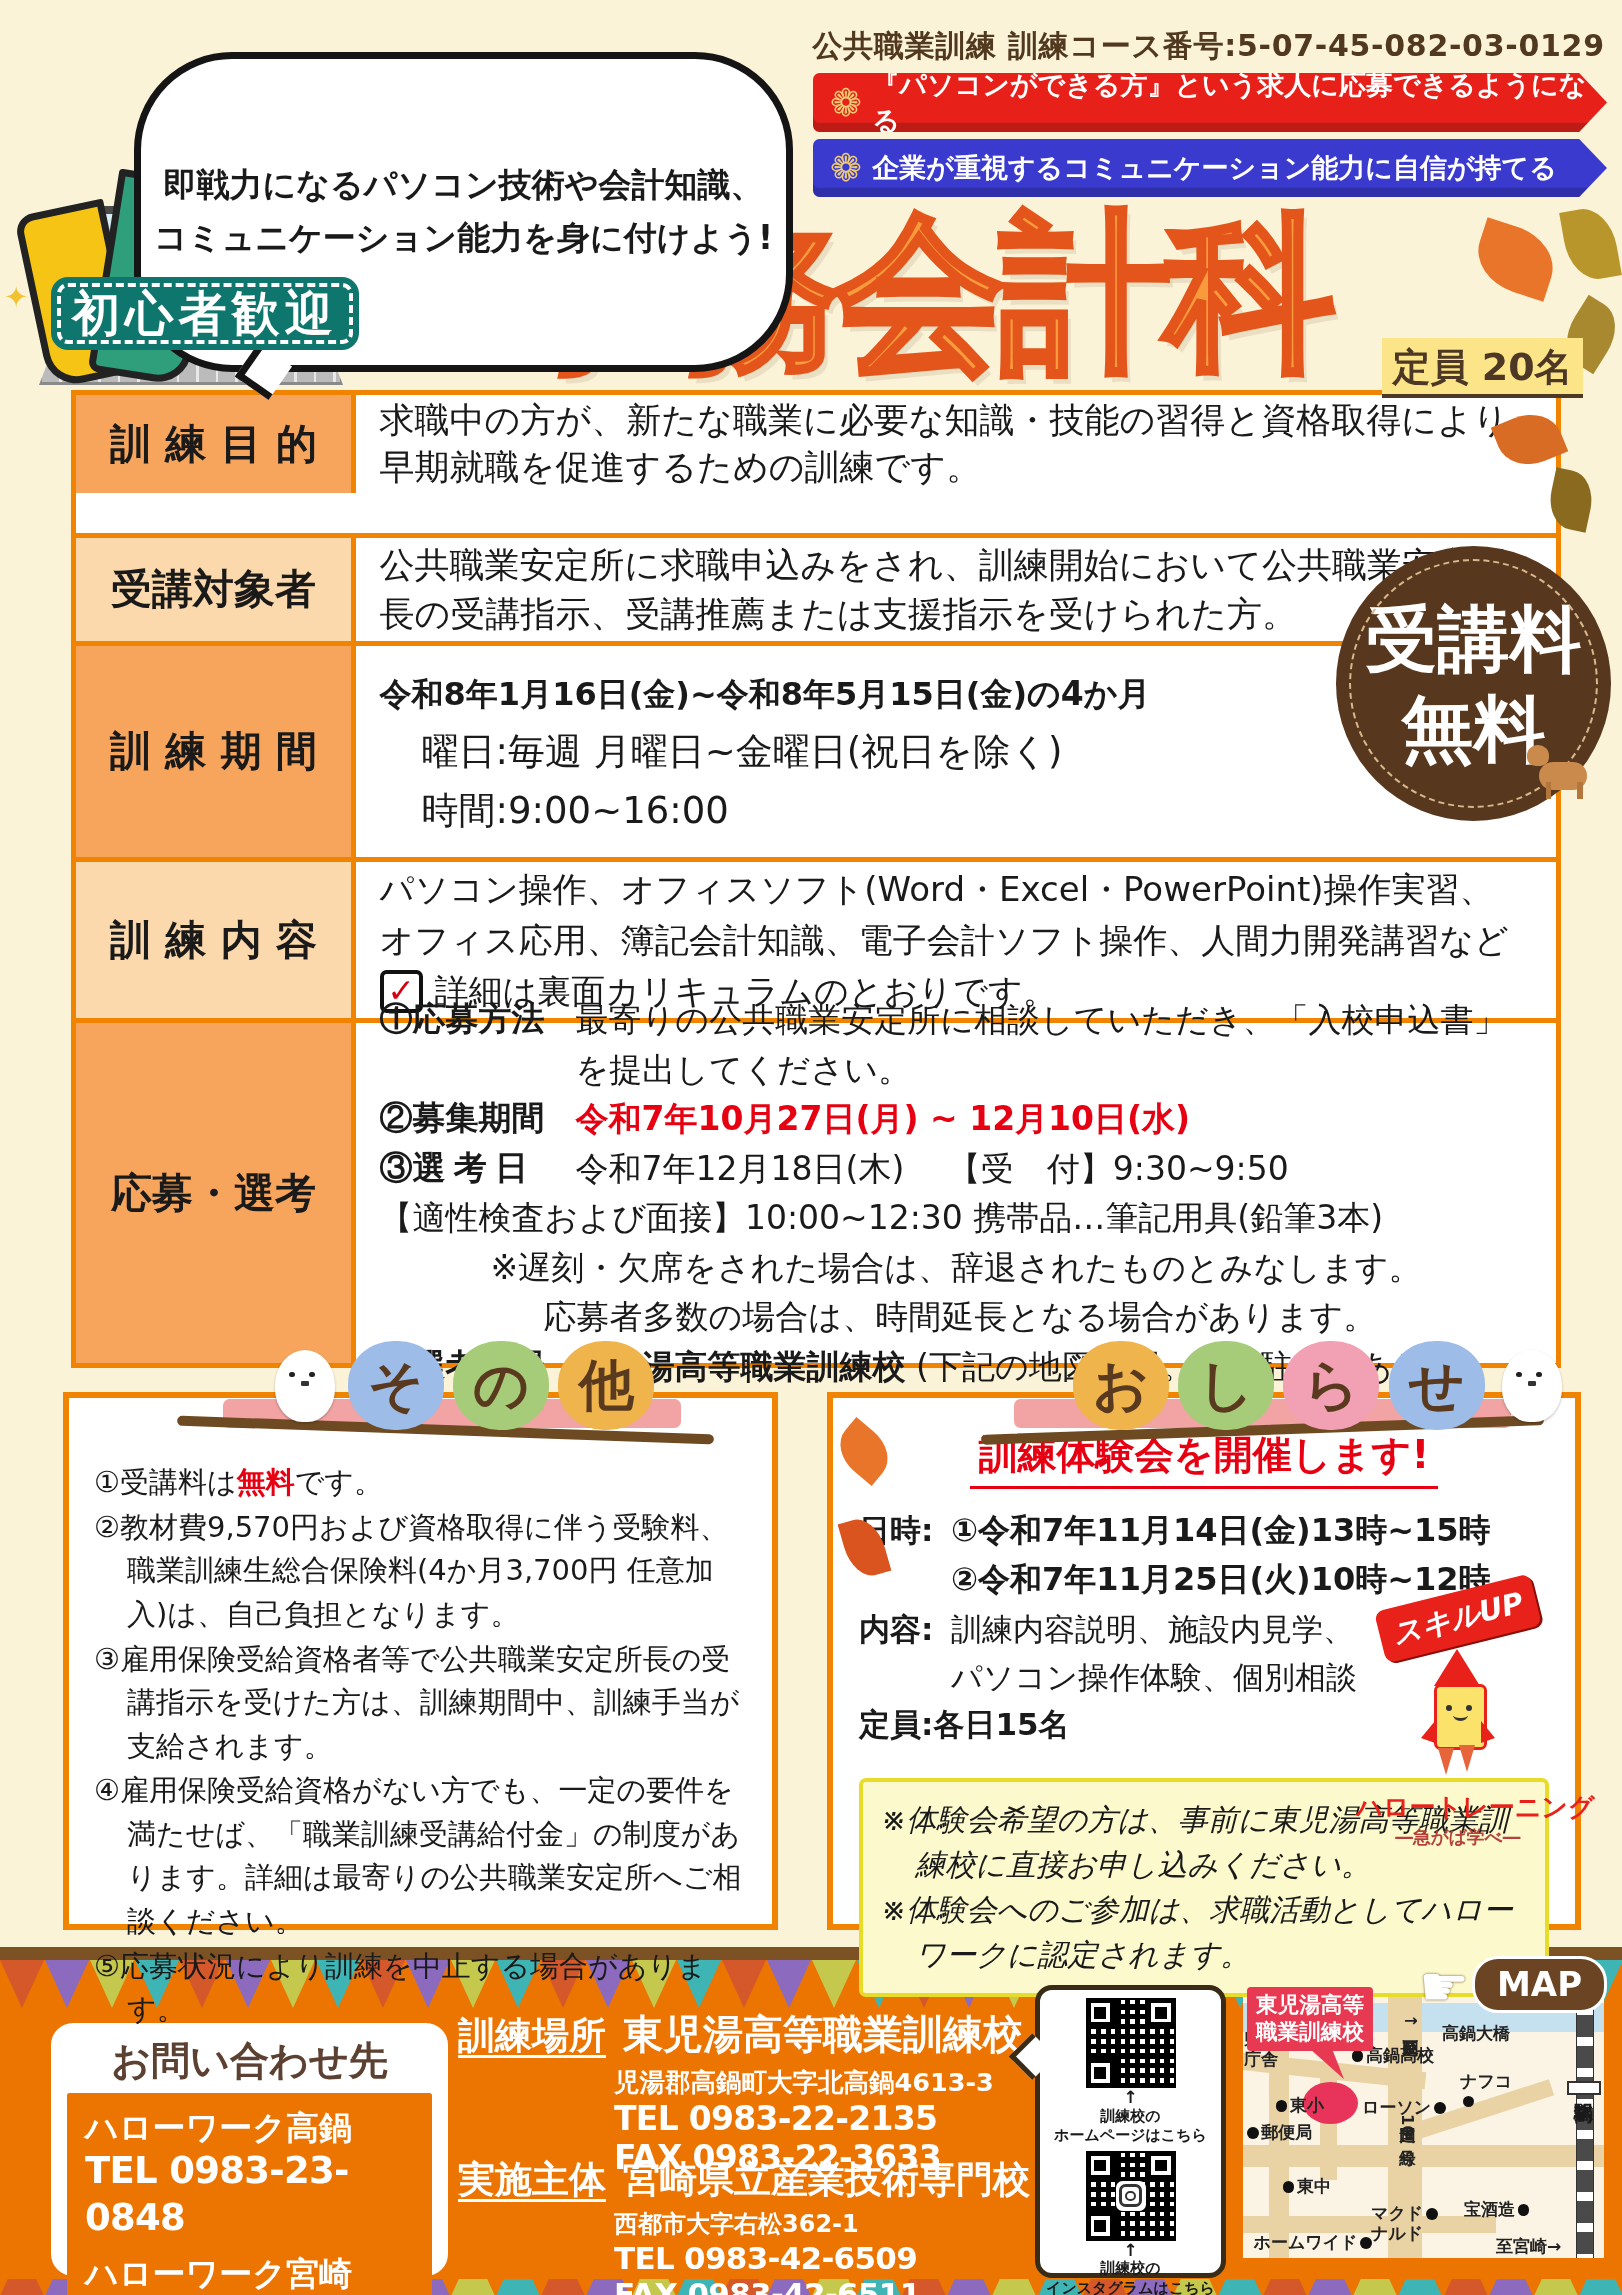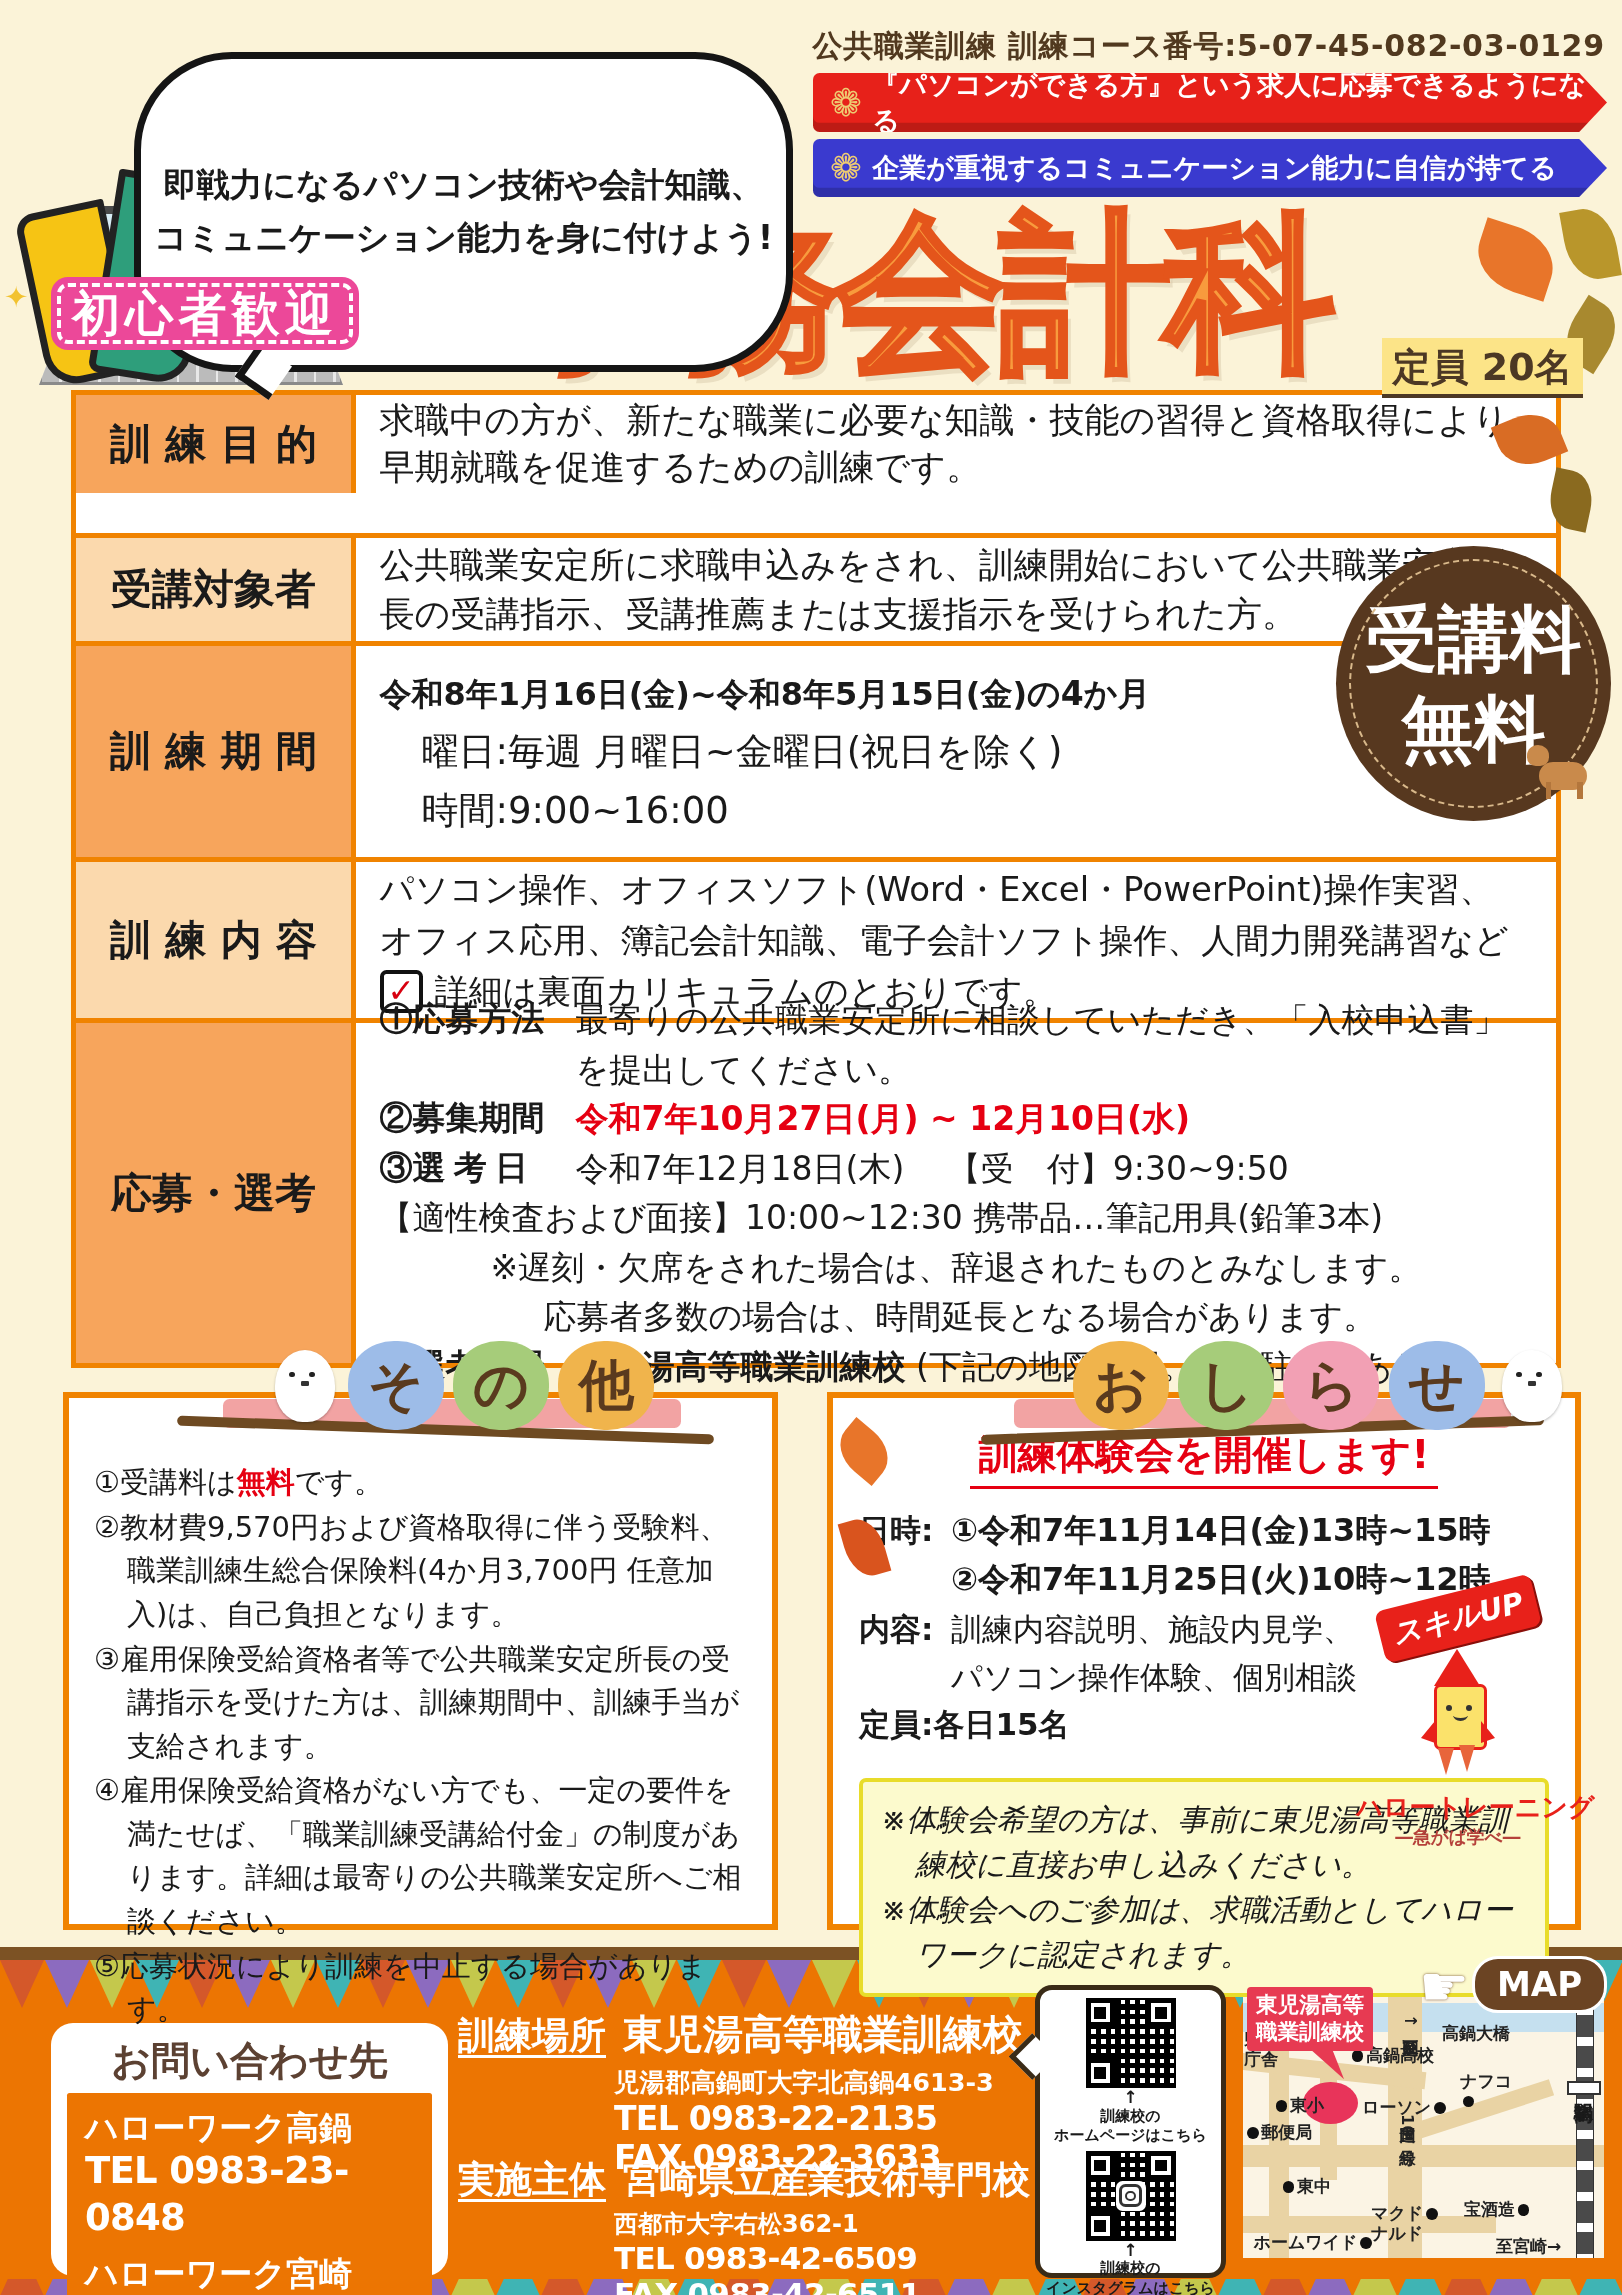--- a/index.html
+++ b/index.html
@@ -29,21 +29,21 @@
   .bm-r{position:absolute;left:77px;top:0;width:86px;height:191px;background:#2E9E7B;border:7.9px solid #222;
         border-radius:3.9px 21px 34px 10.5px;transform:rotate(9deg);}
   .bm-eye{position:absolute;width:17px;height:17px;border-radius:50%;background:#111;}
   .bm-mouth{position:absolute;left:84px;top:139px;width:41px;height:23.6px;border-bottom:6.5px solid #111;border-radius:50%;}
   .sparkle{position:absolute;color:#F2C230;font-weight:700;}
   .laptop{left:39px;top:206px;width:301px;height:177px;z-index:1;}
   .lp-screen{position:absolute;left:49px;top:0;width:216px;height:134px;background:#D8ECF4;border:8.5px solid #4a4a4a;border-radius:9.2px;}
   .lp-kb{position:absolute;left:0;top:132px;width:298px;height:41px;background:
          repeating-linear-gradient(90deg,#bbb 0 17px,#e8e8e8 17px 19.6px),#E4E4E4;
          border:3.9px solid #8a8a8a;clip-path:polygon(6% 0,94% 0,100% 100%,0 100%);}
-  .beginner{left:51px;top:277px;width:308px;height:73px;background:#ec4899;border-radius:17px;z-index:6;
+  .beginner{left:51px;top:277px;width:308px;height:73px;background:#0f766e;border-radius:17px;z-index:6;
             outline:4.6px dashed #fff;outline-offset:-10.5px;display:flex;align-items:center;justify-content:center;
             color:#fff;font-size:48px;font-weight:800;letter-spacing:5.2px;}
 
   
   .main-title{left:337px;top:208px;font-size:170px;font-weight:900;line-height:1;white-space:nowrap;
               color:#F89B3D;-webkit-text-stroke:4.6px #E4551B;letter-spacing:-5.2px;z-index:2;
               text-shadow:5.2px 6.5px 0 rgba(90,50,0,.10);}
   .capacity{left:1382px;top:338px;background:#FCE488;color:#4C3824;font-size:38px;font-weight:800;
             padding:3.9px 10.5px 1.3px;border-bottom:4.6px solid #4C3824;z-index:3;white-space:nowrap;}
 

